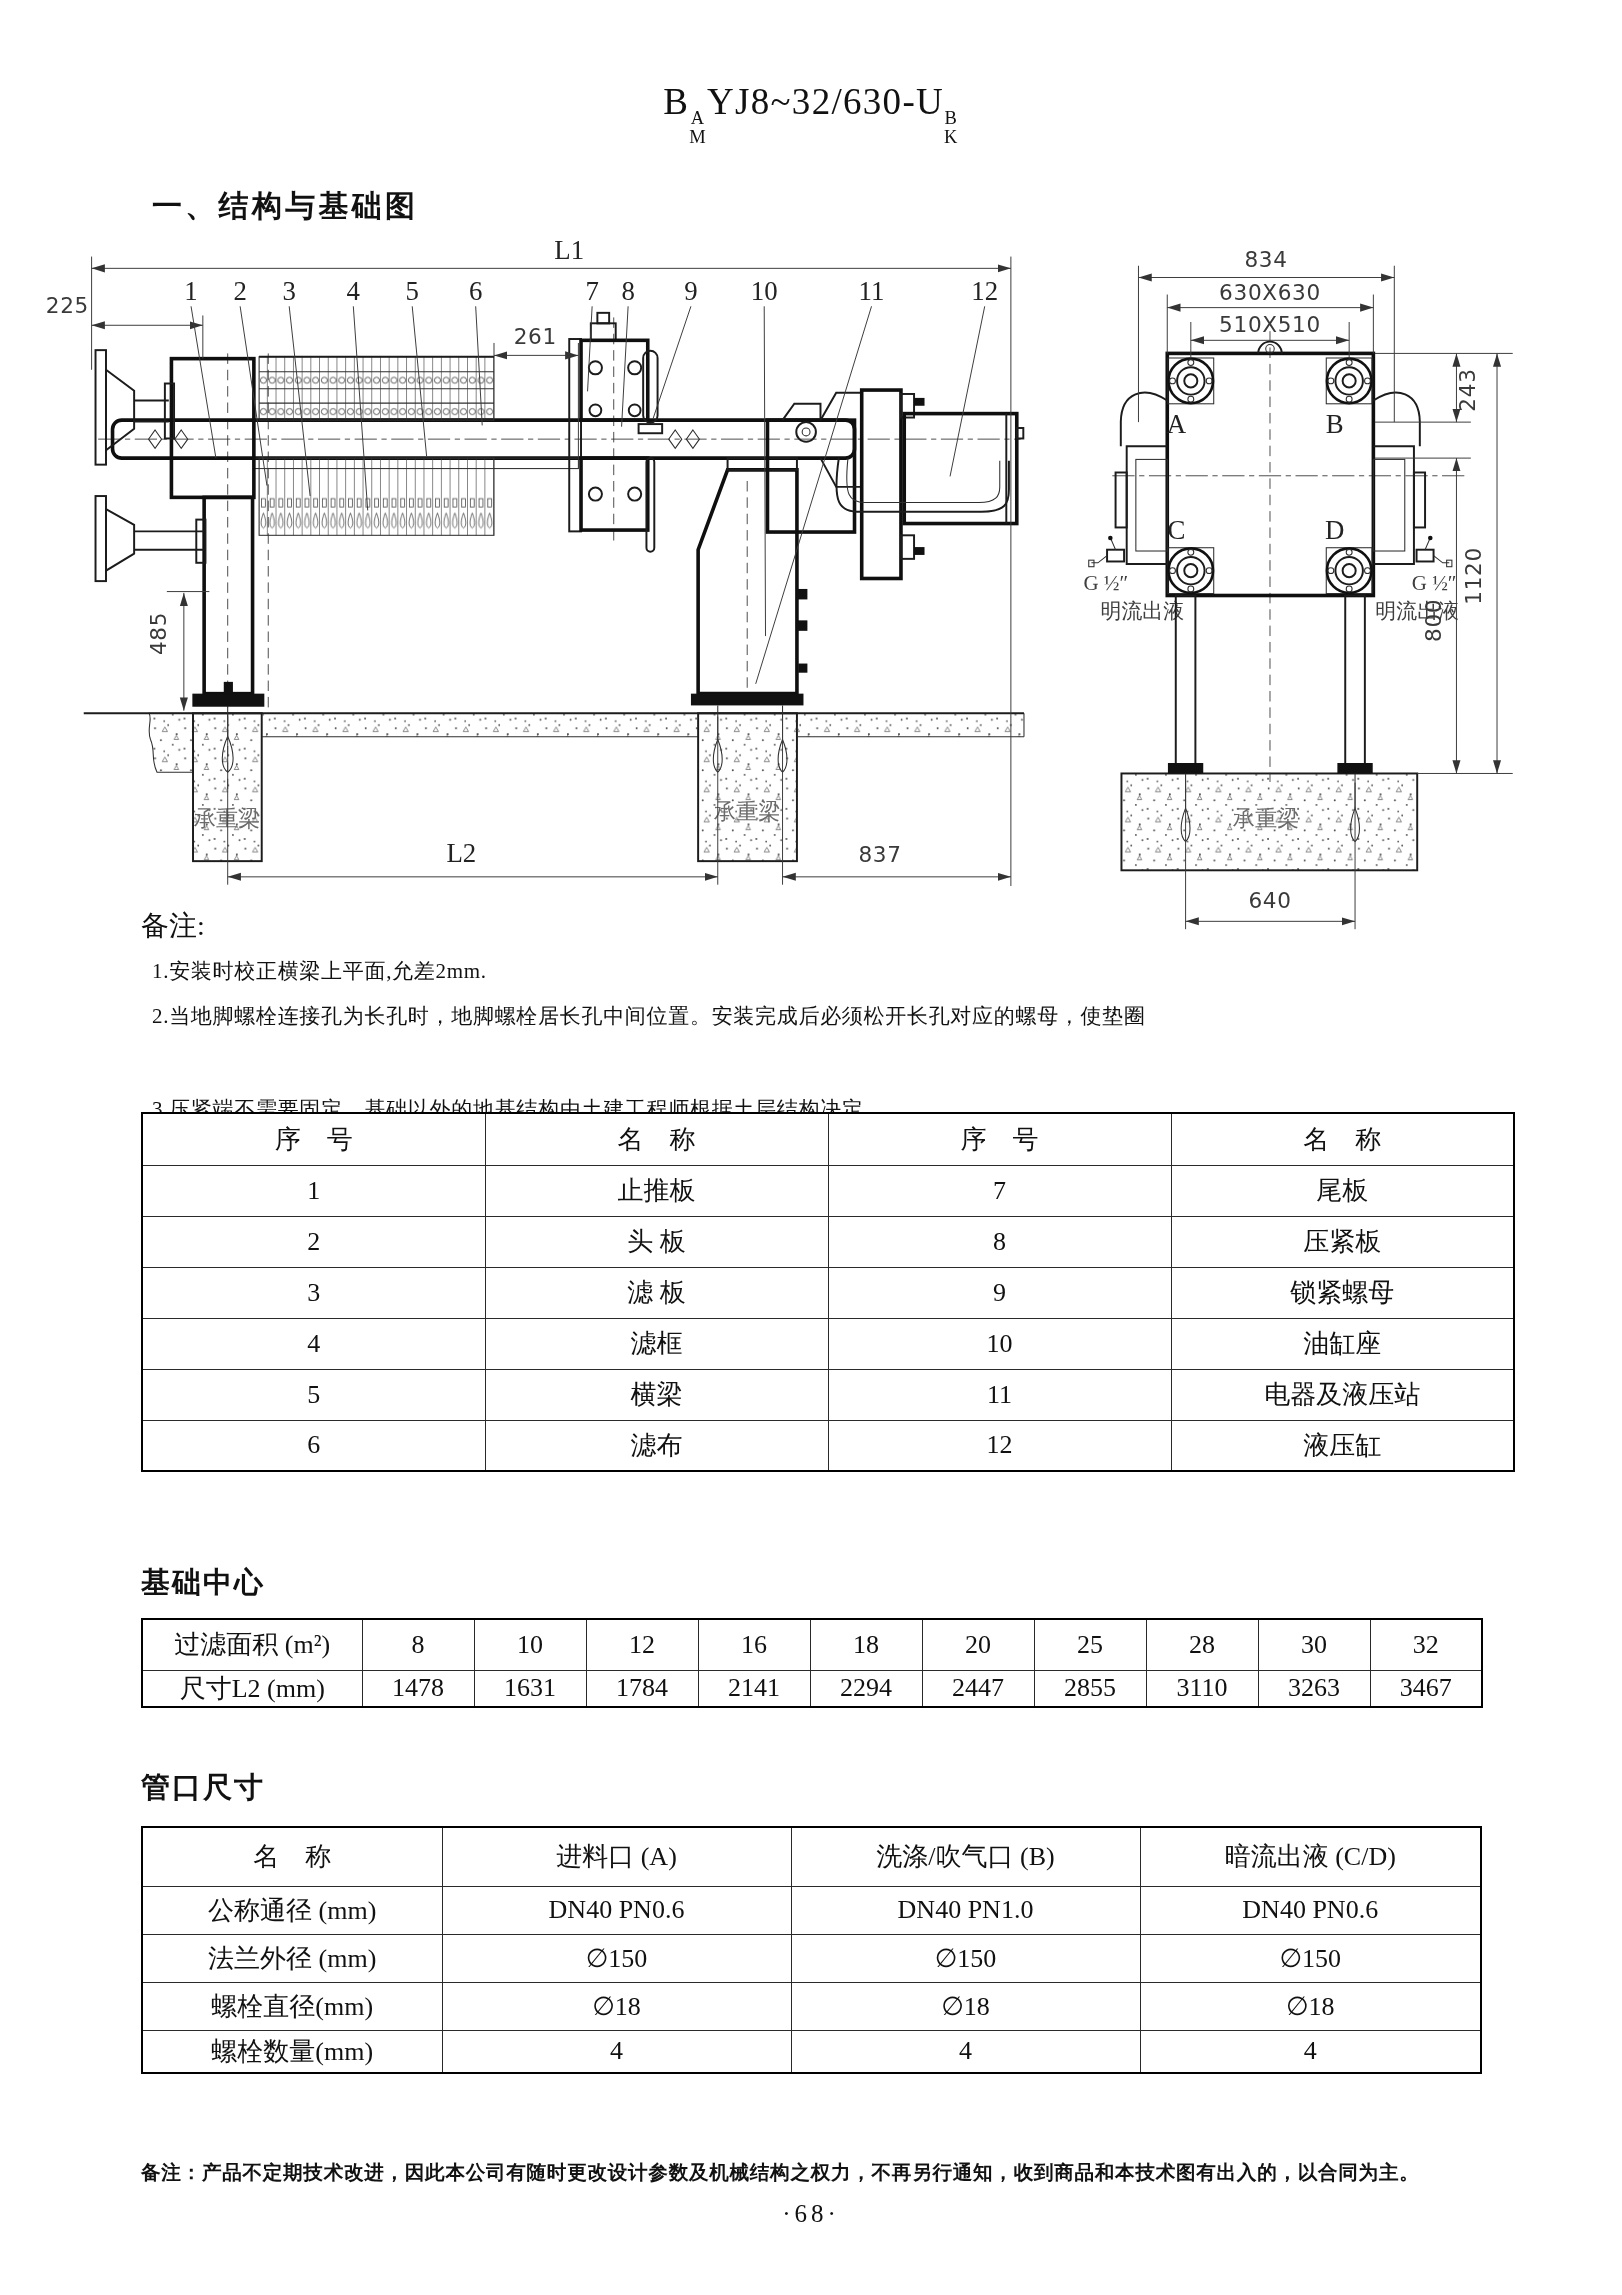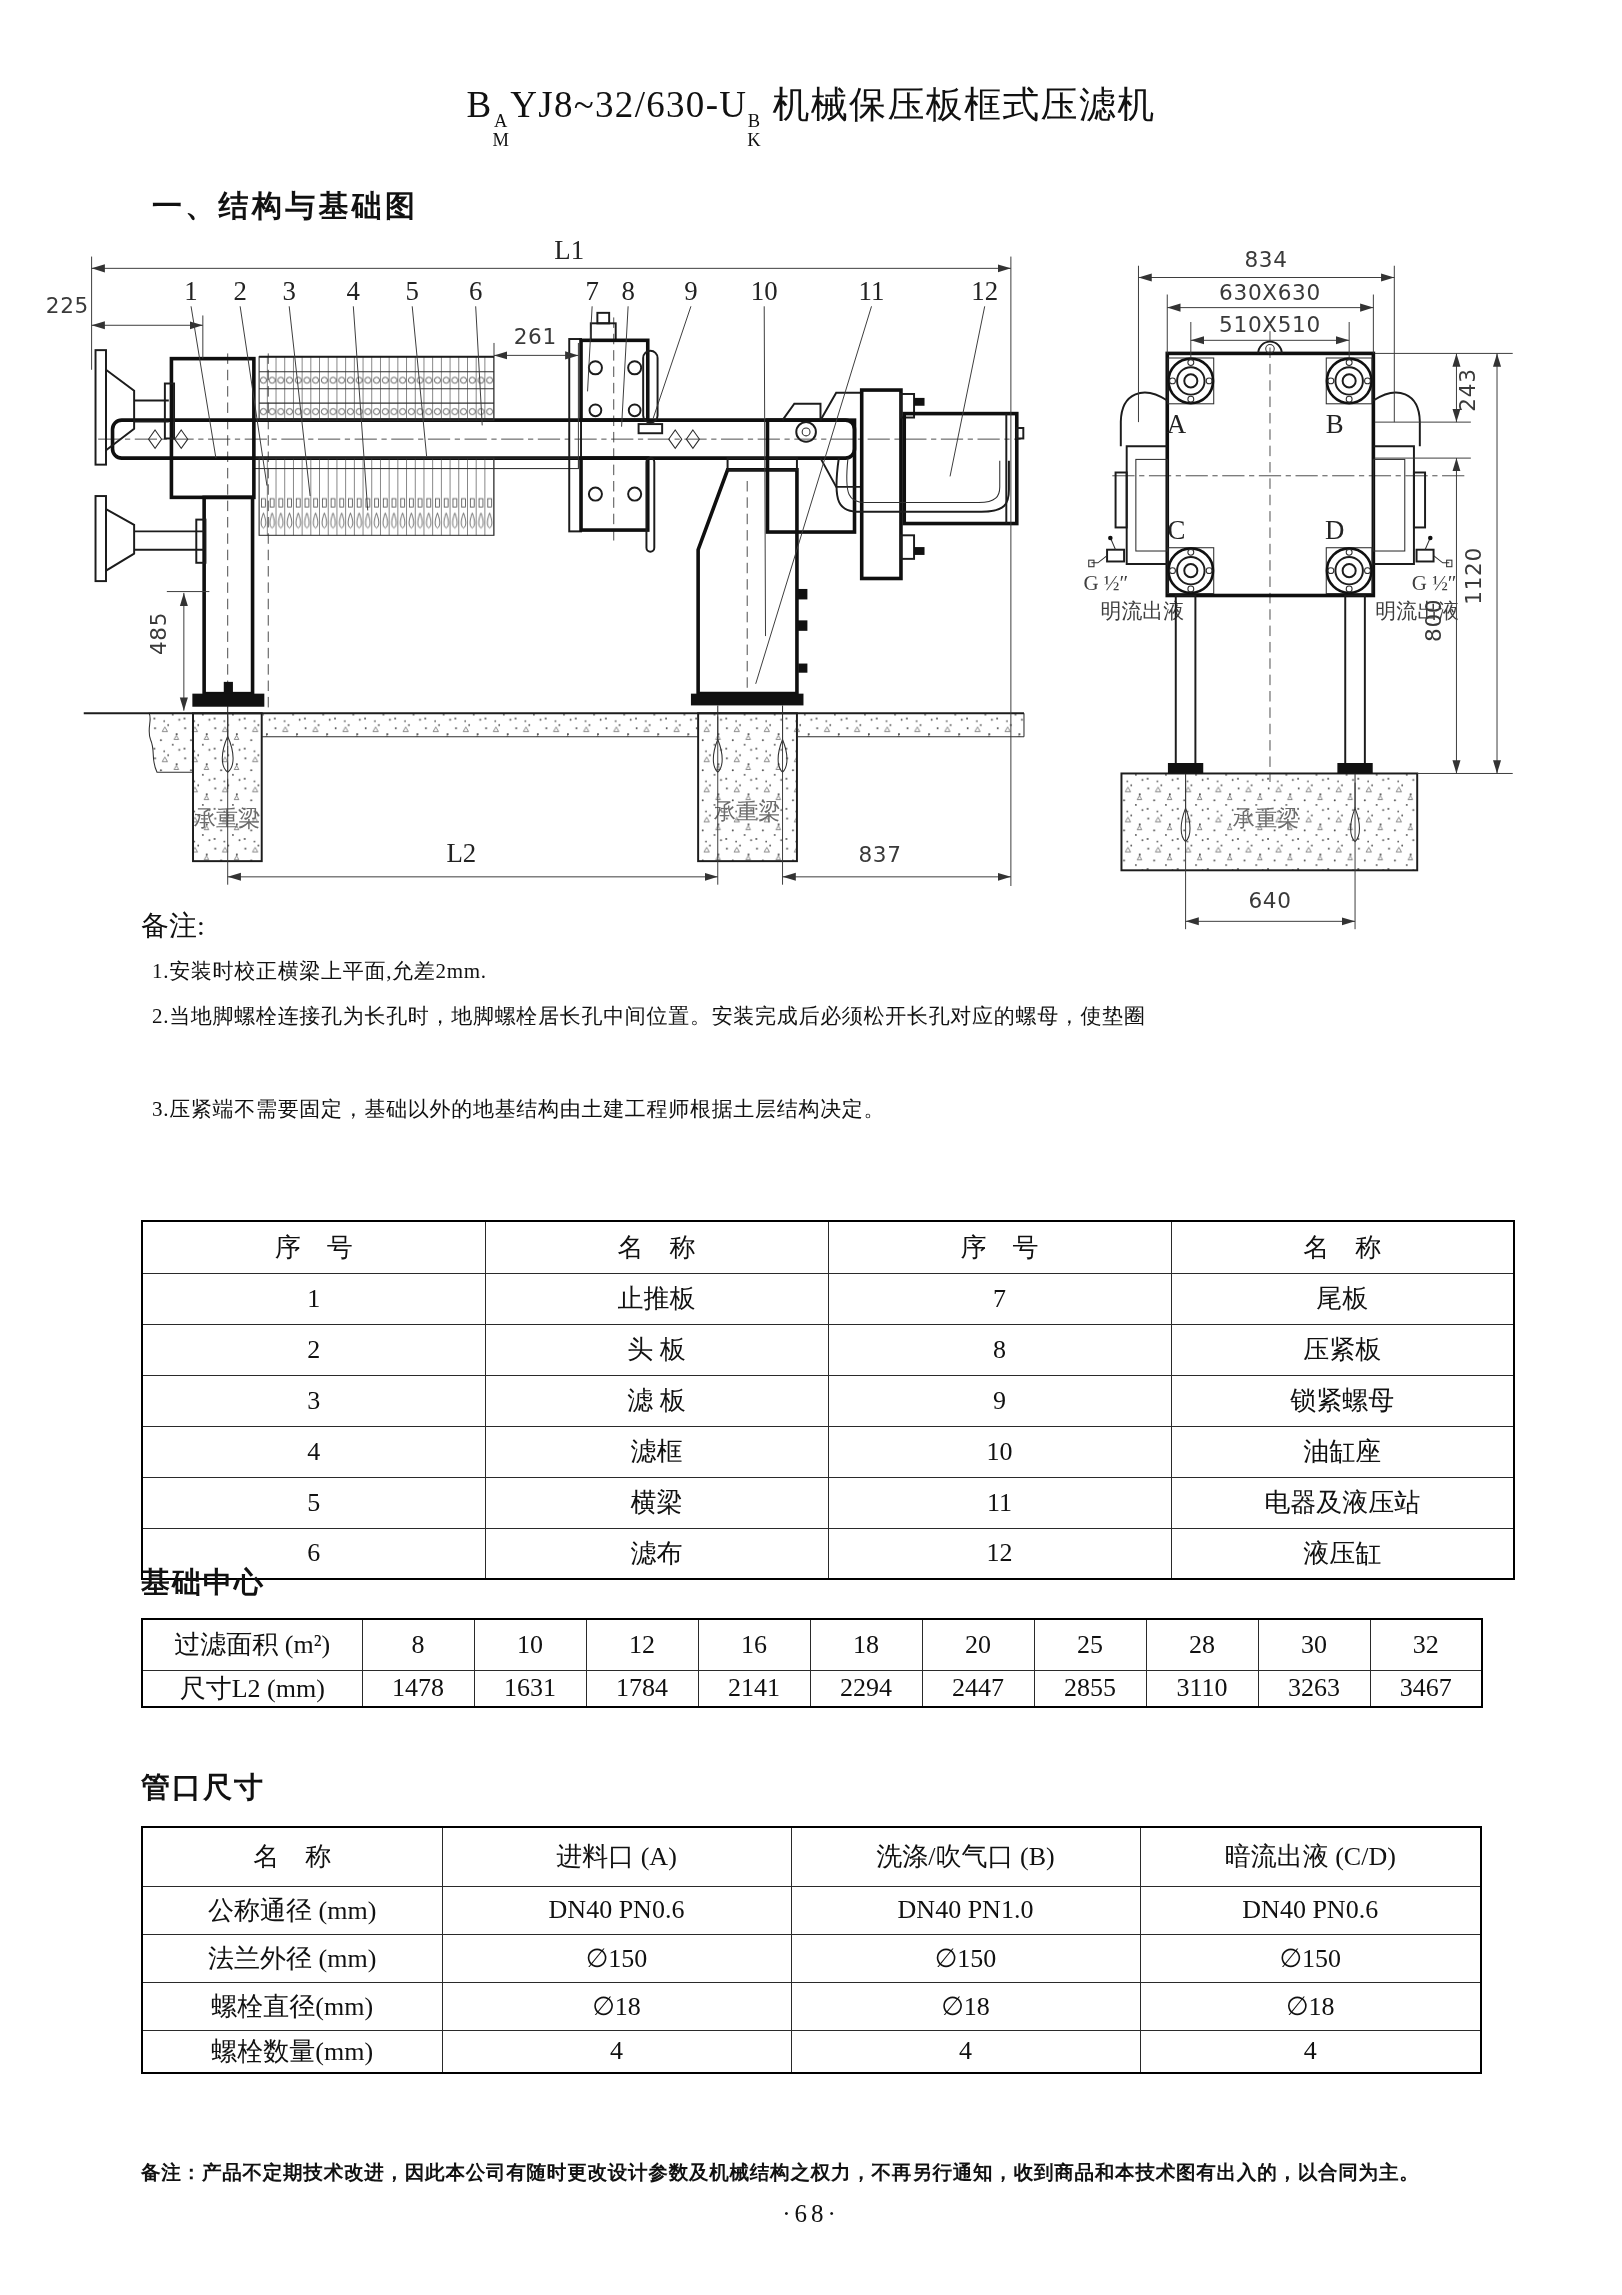--- a/index.html
+++ b/index.html
@@ -37,21 +37,21 @@
 
 <div class="page">
 
   <div class="abs title">
     <span>B</span><span class="ss">
         <span>A</span>
         <span>M</span>
       </span><span>YJ8~32/630-U</span><span class="ss">
         <span>B</span>
         <span>K</span>
-      </span><span> </span><span>机械保压板框式压滤机</span>
+      </span><span> </span>
   </div>
 
   <div class="abs sec-h">一、结构与基础图</div>
 
   <svg class="abs" style="top:0;left:0" width="1622" height="962" viewBox="0 0 2479 1470">
     <defs>
       <marker id="ar" markerWidth="15" markerHeight="11" refX="13.5" refY="5.5" orient="auto-start-reverse">
         <path d="M0,1.4 L13.5,5.5 L0,9.6 Z" fill="#333"></path>
       </marker>
       <pattern id="pu" x="396" y="545" width="13.3" height="97" patternUnits="userSpaceOnUse">
@@ -390,21 +390,21 @@
         <text x="1941" y="1388" class="dimt" text-anchor="middle">640</text>
       </g>
     </g>
   </svg>
 
   <div class="abs note-h">备注:</div>
   <div class="abs note-line" style="top:957px;left:152px">1.安装时校正横梁上平面,允差2mm.</div>
   <div class="abs note-line" style="top:1002px;left:152px">2.当地脚螺栓连接孔为长孔时，地脚螺栓居长孔中间位置。安装完成后必须松开长孔对应的螺母，使垫圈</div>
   <div class="abs note-line" style="top:1095px;left:152px">3.压紧端不需要固定，基础以外的地基结构由土建工程师根据土层结构决定。</div>
 
-  <table class="tbl" style="top:1220px;left:141px;width:1374px">
+  <table class="tbl" style="top:1112px;left:141px;width:1374px">
     <colgroup>
         <col style="width:25%">
         <col style="width:25%">
         <col style="width:25%">
         <col style="width:25%">
       </colgroup>
     <tbody>
         <tr style="height:52px">
       <td>序　号</td>
       <td>名　称</td>

